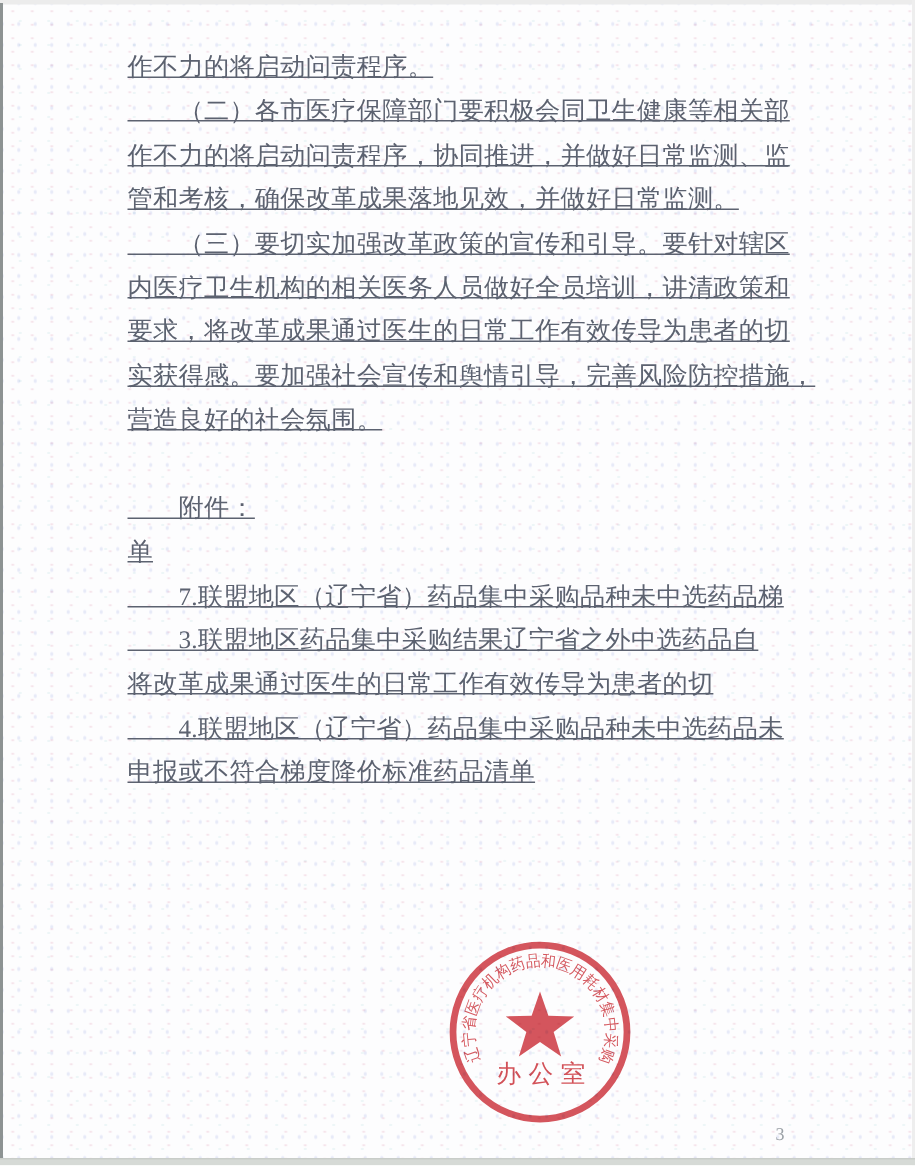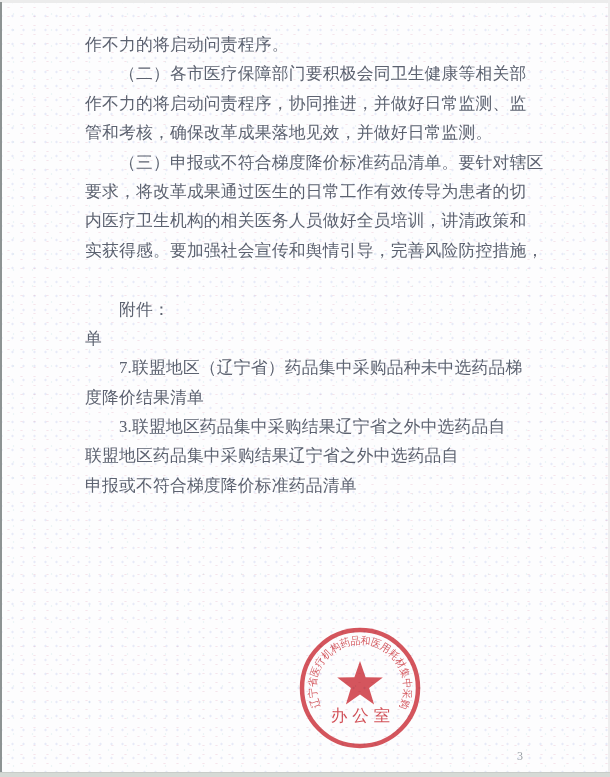--- a/index.html
+++ b/index.html
@@ -24,21 +24,21 @@
 
   .top-edge   { position:absolute; top:0; left:0; right:0; height:3px; background:#ececec; }
   .left-edge  { position:absolute; top:2px; left:0; width:2px; height:771px; background:#8d9393; }
   .right-edge { position:absolute; top:0; right:0; width:2px; height:100%; background:#eeeeee; }
   .bottom-edge{ position:absolute; bottom:0; left:0; right:0; height:5px; background:#d6dad6; border-top:1px solid #c9cdc9; }
 
   .doc-body {
     position:absolute; left:85px; top:30px; width:470px;
     font-size:16.8px; letter-spacing:.2px; color:#5c6270;
   }
-  .doc-line { height:29.4px; line-height:29.4px; white-space:pre; }
+  .doc-line { height:29.4px; line-height:29.4px; white-space:pre;text-decoration:underline; }
 
   .signature {
     position:absolute; left:85px; top:648px; width:505px;
     text-align:center; font-size:16.5px; letter-spacing:.5px;
     color:#5c6270; line-height:29.4px;
   }
   .signature .date-line { position:relative; left:33px; letter-spacing:1px; }
 
   .page-number {
     position:absolute; left:517px; top:749px;
@@ -59,31 +59,32 @@
   <div class="top-edge"></div>
   <div class="left-edge"></div>
   <div class="right-edge"></div>
   <div class="bottom-edge"></div>
 
   <div class="doc-body">
       <div class="doc-line">作不力的将启动问责程序。</div>
       <div class="doc-line">　　（二）各市医疗保障部门要积极会同卫生健康等相关部</div>
       <div class="doc-line">作不力的将启动问责程序，协同推进，并做好日常监测、监</div>
       <div class="doc-line">管和考核，确保改革成果落地见效，并做好日常监测。</div>
-      <div class="doc-line">　　（三）申报或不符合梯度降价标准药品清单。要针对辖区</div>
+      <div class="doc-line">　　（三）要切实加强改革政策的宣传和引导。要针对辖区</div>
+      <div class="doc-line">内医疗卫生机构的相关医务人员做好全员培训，讲清政策和</div>
       <div class="doc-line">要求，将改革成果通过医生的日常工作有效传导为患者的切</div>
-      <div class="doc-line">内医疗卫生机构的相关医务人员做好全员培训，讲清政策和</div>
       <div class="doc-line">实获得感。要加强社会宣传和舆情引导，完善风险防控措施，</div>
+      <div class="doc-line">营造良好的社会氛围。</div>
       <div class="doc-line"></div>
       <div class="doc-line">　　附件：</div>
       <div class="doc-line">单</div>
       <div class="doc-line">　　7.联盟地区（辽宁省）药品集中采购品种未中选药品梯</div>
-      <div class="doc-line">度降价结果清单</div>
       <div class="doc-line">　　3.联盟地区药品集中采购结果辽宁省之外中选药品自</div>
-      <div class="doc-line">联盟地区药品集中采购结果辽宁省之外中选药品自</div>
+      <div class="doc-line">将改革成果通过医生的日常工作有效传导为患者的切</div>
+      <div class="doc-line">　　4.联盟地区（辽宁省）药品集中采购品种未中选药品未</div>
       <div class="doc-line">申报或不符合梯度降价标准药品清单</div>
     </div>
 
 
   <svg class="seal" viewBox="0 0 140 140" xmlns="http://www.w3.org/2000/svg">
     <defs>
       <path id="ringPath" d="M 30.1,88.6 A 44,44 0 1 1 109.9,88.6" fill="none"></path>
     </defs>
     <circle cx="70" cy="70" r="58" fill="none" stroke="#cc2e36" stroke-width="4.5" opacity=".92"></circle>
     <polygon points="70,43 75.6,59.2 92.8,59.6 79.1,70 84.1,86.4 70,76.6 55.9,86.4 60.9,70 47.2,59.6 64.4,59.2" fill="#cc2e36" opacity=".92"></polygon>

